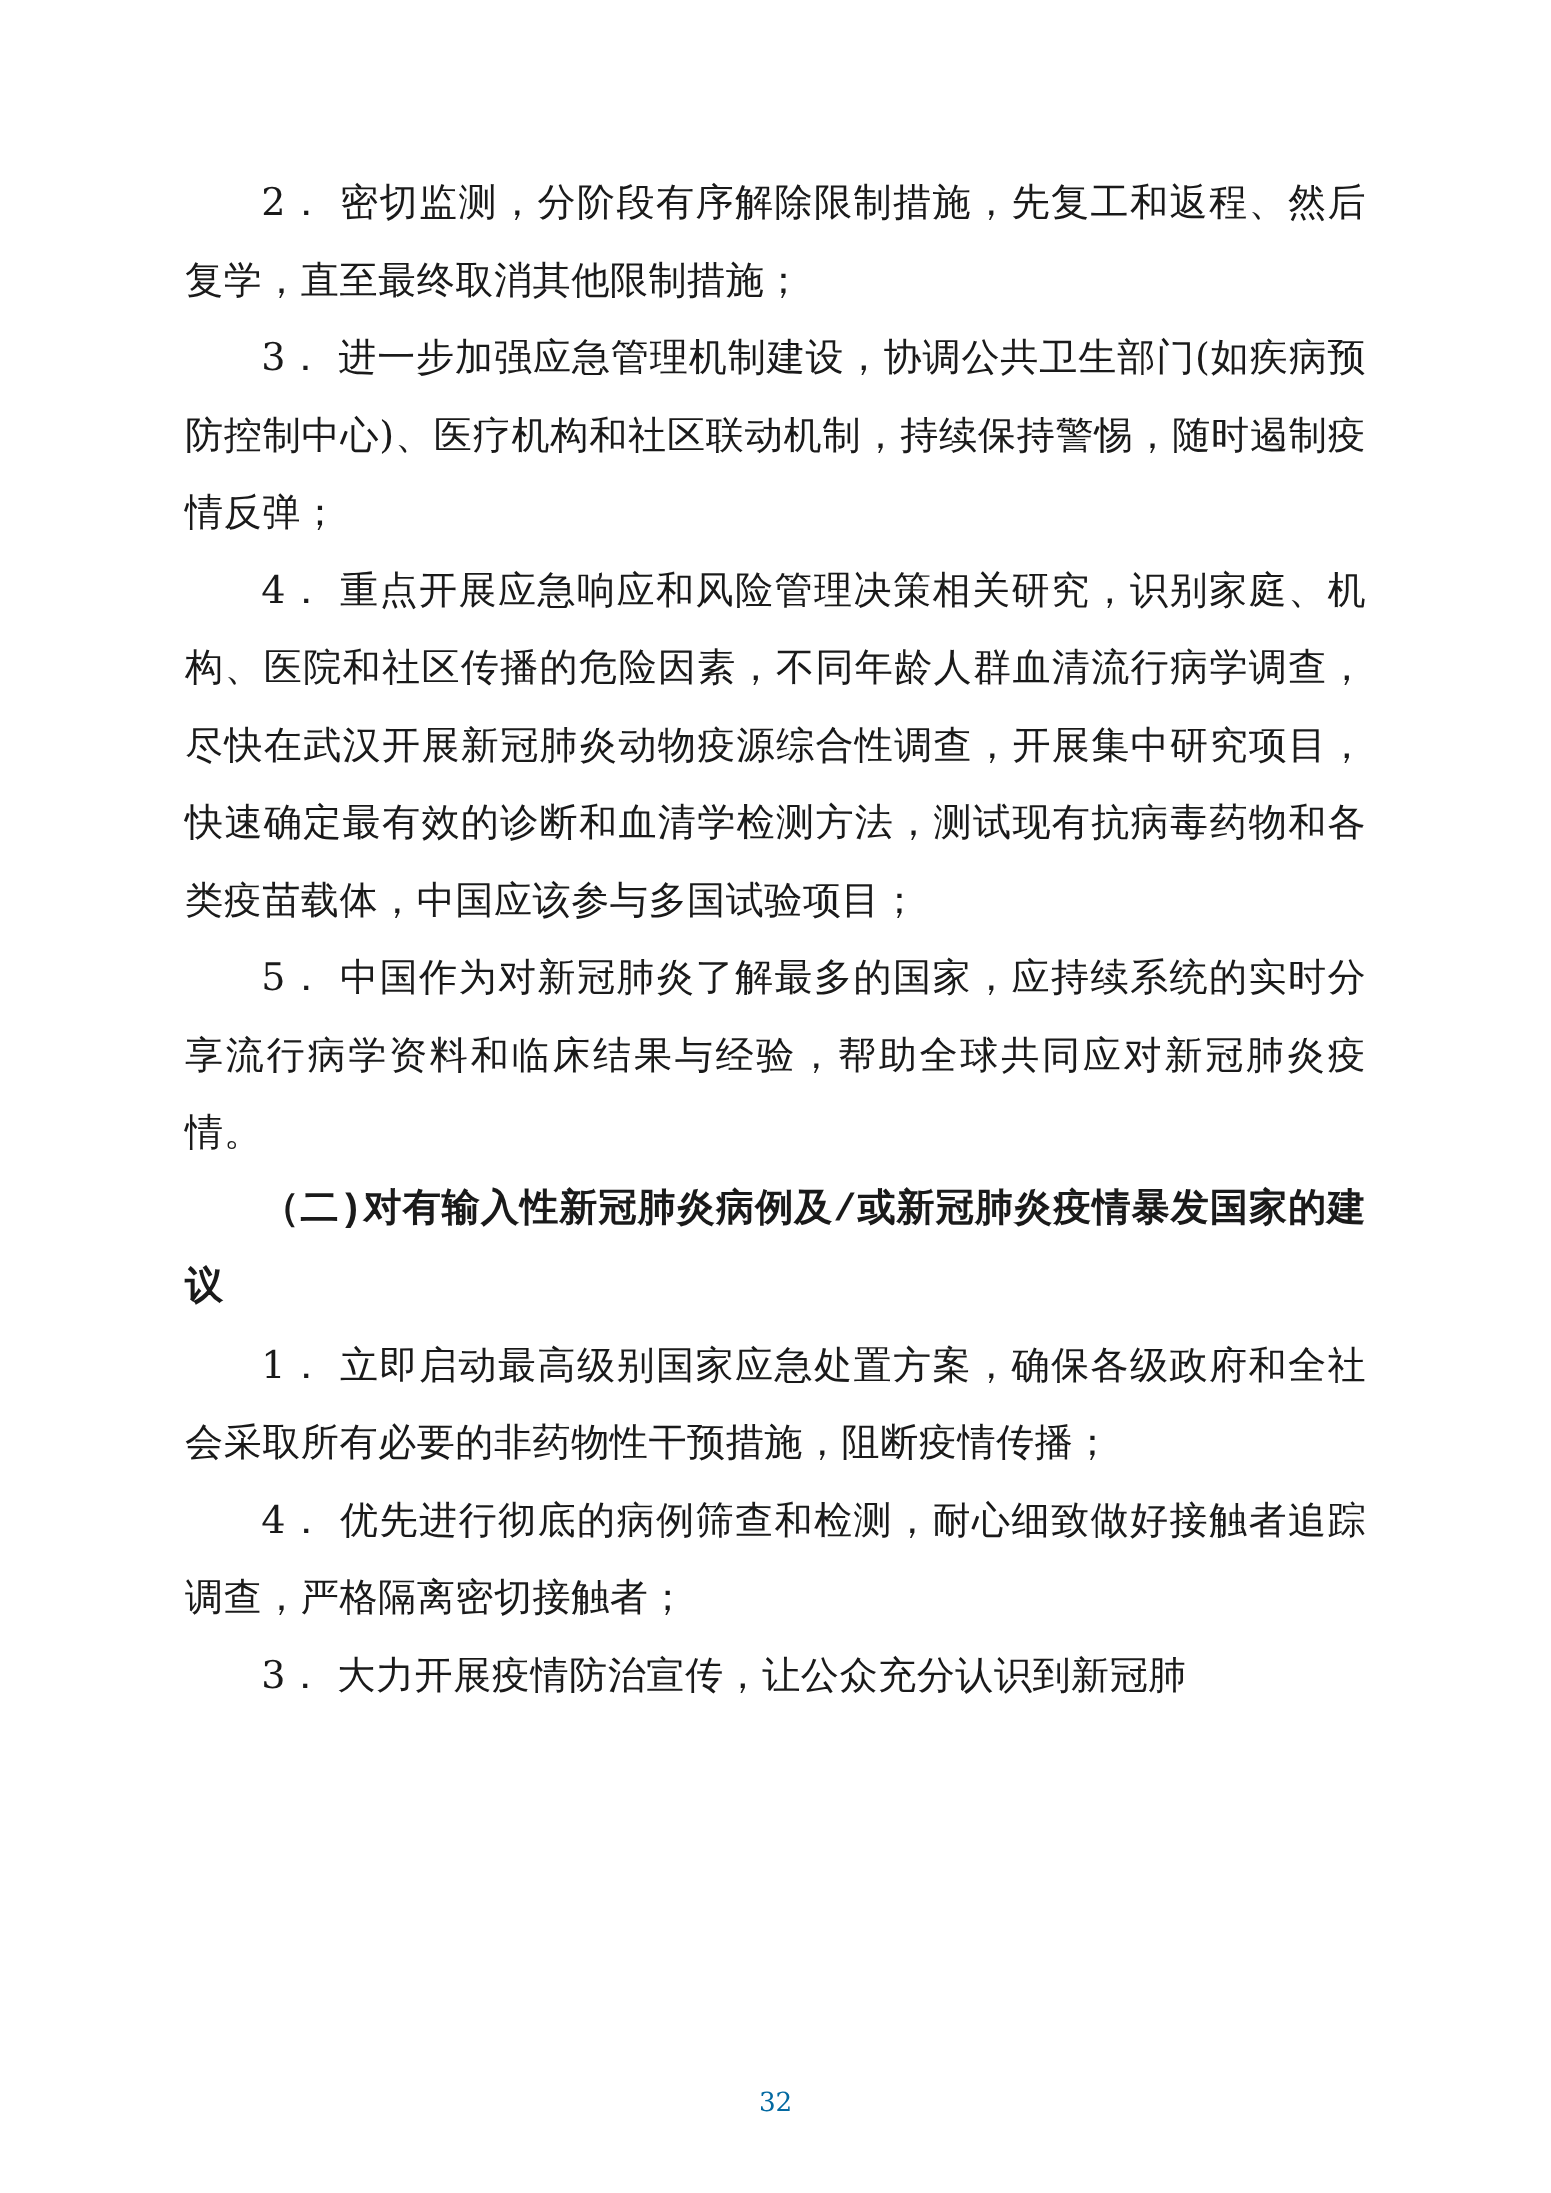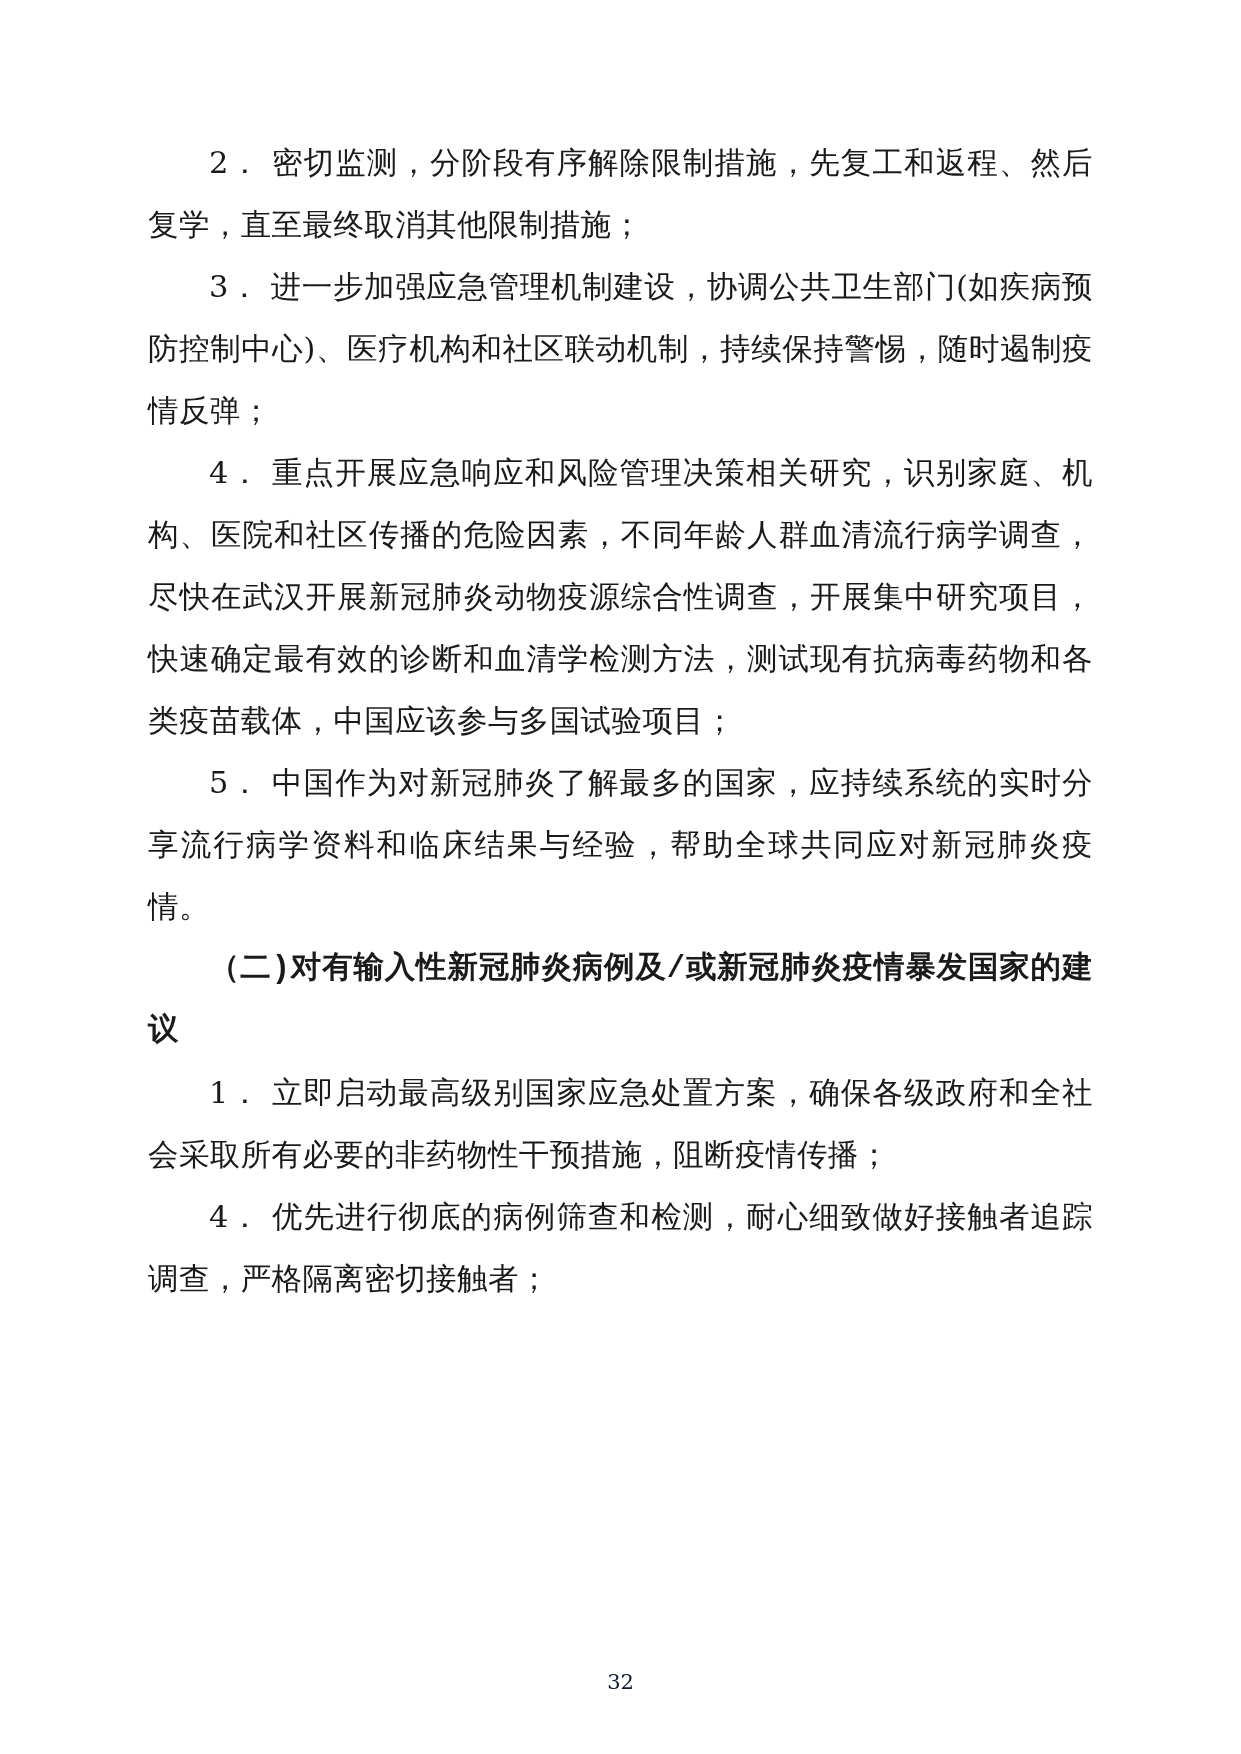--- a/index.html
+++ b/index.html
@@ -38,30 +38,31 @@
     font-family: Liberation Mono, monospace;
   }
   .page-number {
     position: absolute;
     left: 0;
     right: 0;
     bottom: 60px;
     text-align: center;
     font-size: 21px;
     font-family: "DejaVu Serif", "Liberation Serif", serif;
-    color: #0f172a;
+    color: #0369a1;
   }
 </style>
 </head>
 <body>
 
 <div class="page">
   <div class="body-text">
     <p class="para">2．  密切监测，分阶段有序解除限制措施，先复工和返程、然后复学，直至最终取消其他限制措施；</p>
     <p class="para">3．  进一步加强应急管理机制建设，协调公共卫生部门(如疾病预防控制中心)、医疗机构和社区联动机制，持续保持警惕，随时遏制疫情反弹；</p>
     <p class="para">4．  重点开展应急响应和风险管理决策相关研究，识别家庭、机构、医院和社区传播的危险因素，不同年龄人群血清流行病学调查，尽快在武汉开展新冠肺炎动物疫源综合性调查，开展集中研究项目，快速确定最有效的诊断和血清学检测方法，测试现有抗病毒药物和各类疫苗载体，中国应该参与多国试验项目；</p>
     <p class="para">5．  中国作为对新冠肺炎了解最多的国家，应持续系统的实时分享流行病学资料和临床结果与经验，帮助全球共同应对新冠肺炎疫情。</p>
     <p class="heading">（二)对有输入性新冠肺炎病例及/或新冠肺炎疫情暴发国家的建议</p>
     <p class="para">1．  立即启动最高级别国家应急处置方案，确保各级政府和全社会采取所有必要的非药物性干预措施，阻断疫情传播；</p>
     <p class="para">4．  优先进行彻底的病例筛查和检测，耐心细致做好接触者追踪调查，严格隔离密切接触者；</p>
+    <p class="para">3．  大力开展疫情防治宣传，让公众充分认识到新冠肺</p>
   </div>
   <div class="page-number">32</div>
 </div>
 
 </body></html>

